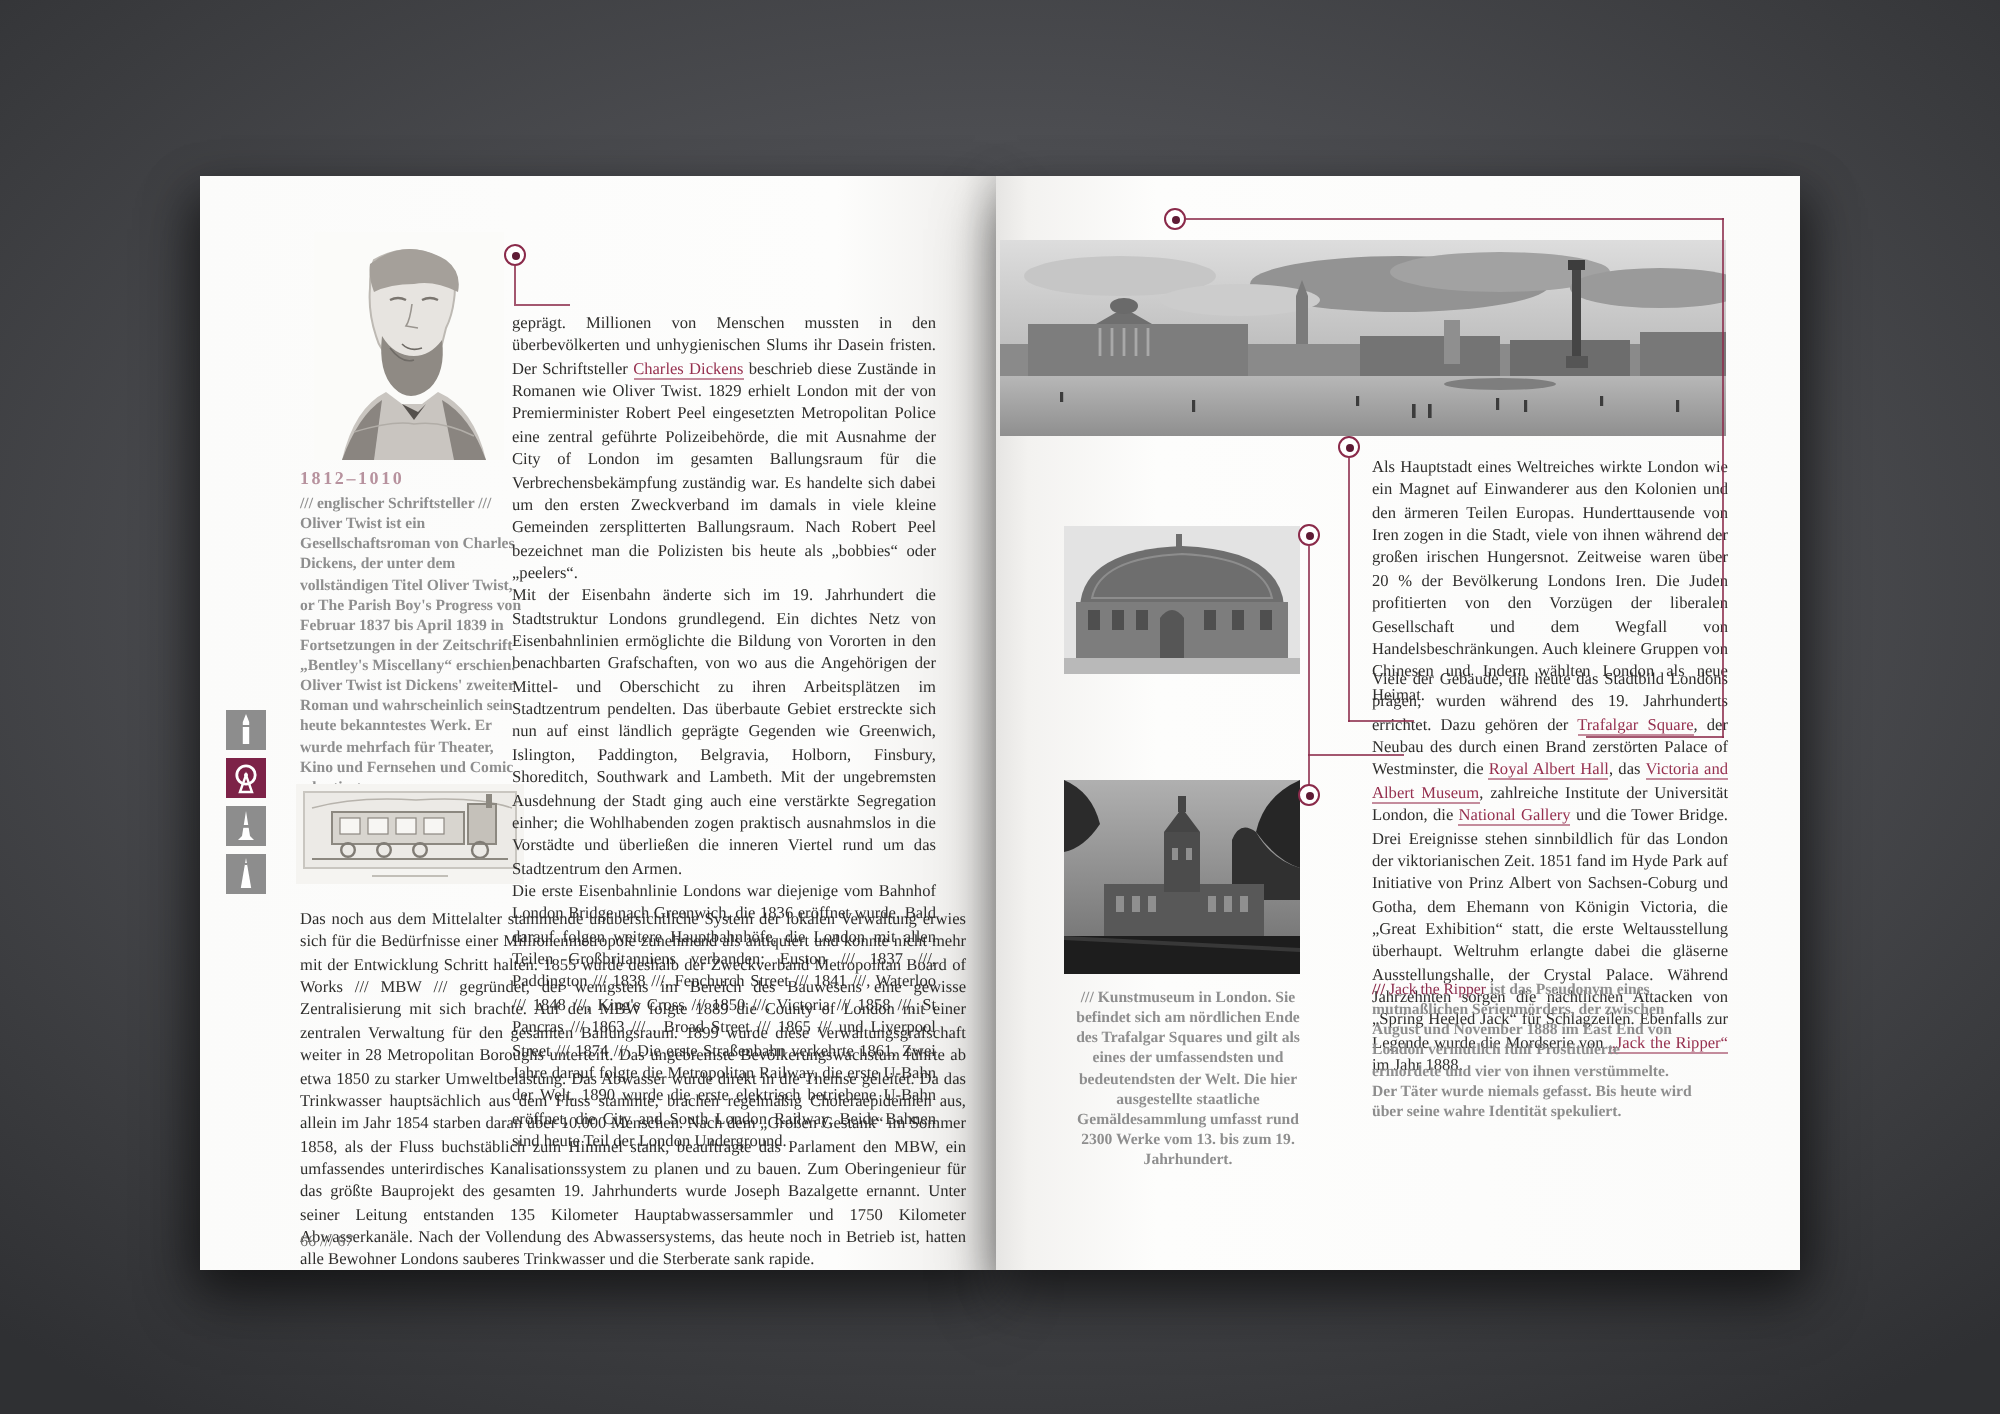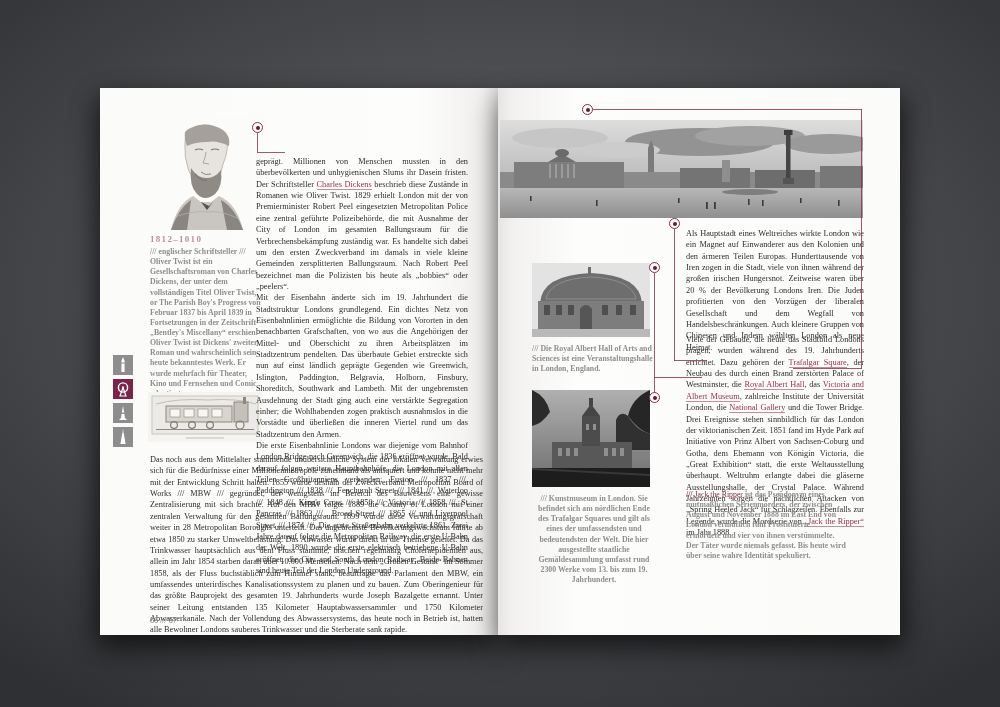--- a/index.html
+++ b/index.html
@@ -186,21 +186,20 @@
         <rect x="36" y="42" width="6" height="10"></rect>
           <rect x="70" y="42" width="6" height="10"></rect>
         <rect x="84" y="42" width="6" height="10"></rect>
           <rect x="98" y="42" width="6" height="10"></rect>
       </g>
       <path d="M48 66 L48 46 Q54 38 60 46 L60 66 Z" fill="#565656"></path>
       <rect x="0" y="66" width="118" height="8" fill="#b9b9b9"></rect>
       <rect x="56" y="4" width="3" height="7" fill="#6e6e6e"></rect>
     </svg>
 
-    <div class="abs caption" style="left:34px;top:256px;width:122px;">/// Die Royal Albert Hall of Arts and Sciences ist eine Veranstaltungshalle in London, England.</div>
 
     <svg class="abs photo" style="left:34px;top:302px;" width="118" height="97" viewBox="0 0 118 97">
       <defs>
         <linearGradient id="ksky" x1="0" y1="0" x2="0" y2="1">
           <stop offset="0" stop-color="#b0b0b0"></stop>
             <stop offset="1" stop-color="#6c6c6c"></stop>
         </linearGradient>
       </defs>
       <rect width="118" height="97" fill="url(#ksky)"></rect>
       <path d="M0 0 Q14 6 18 22 Q10 34 0 36 Z" fill="#2b2b2b"></path>

